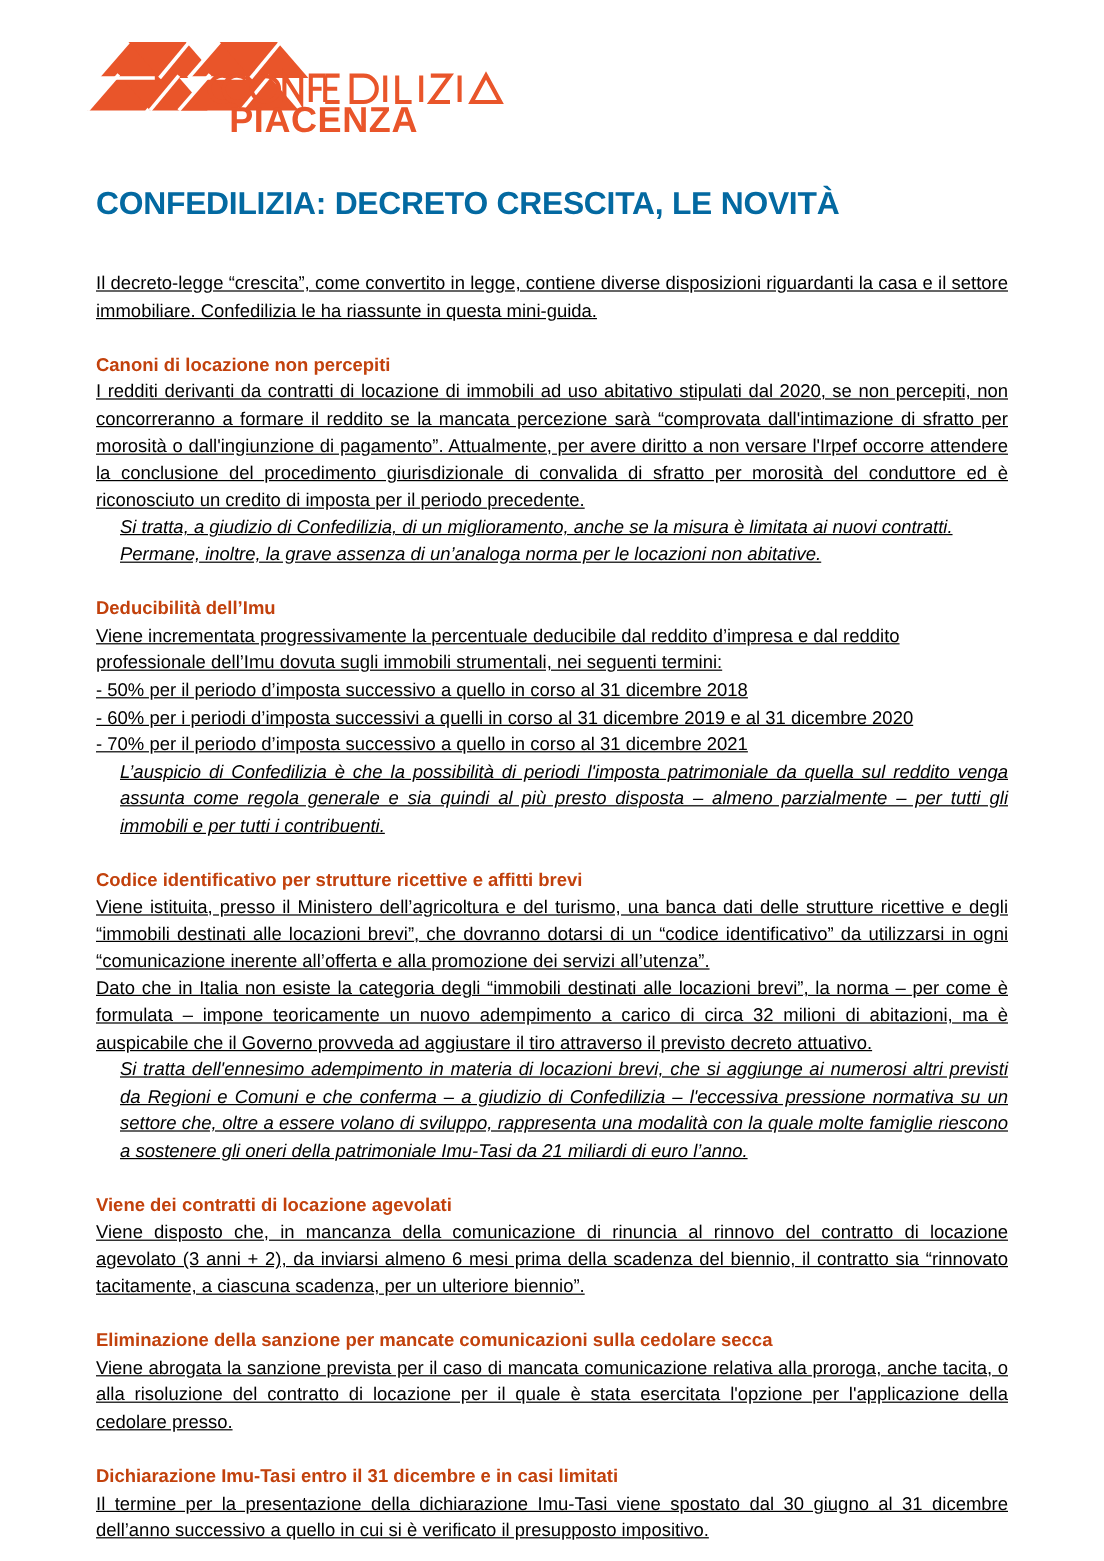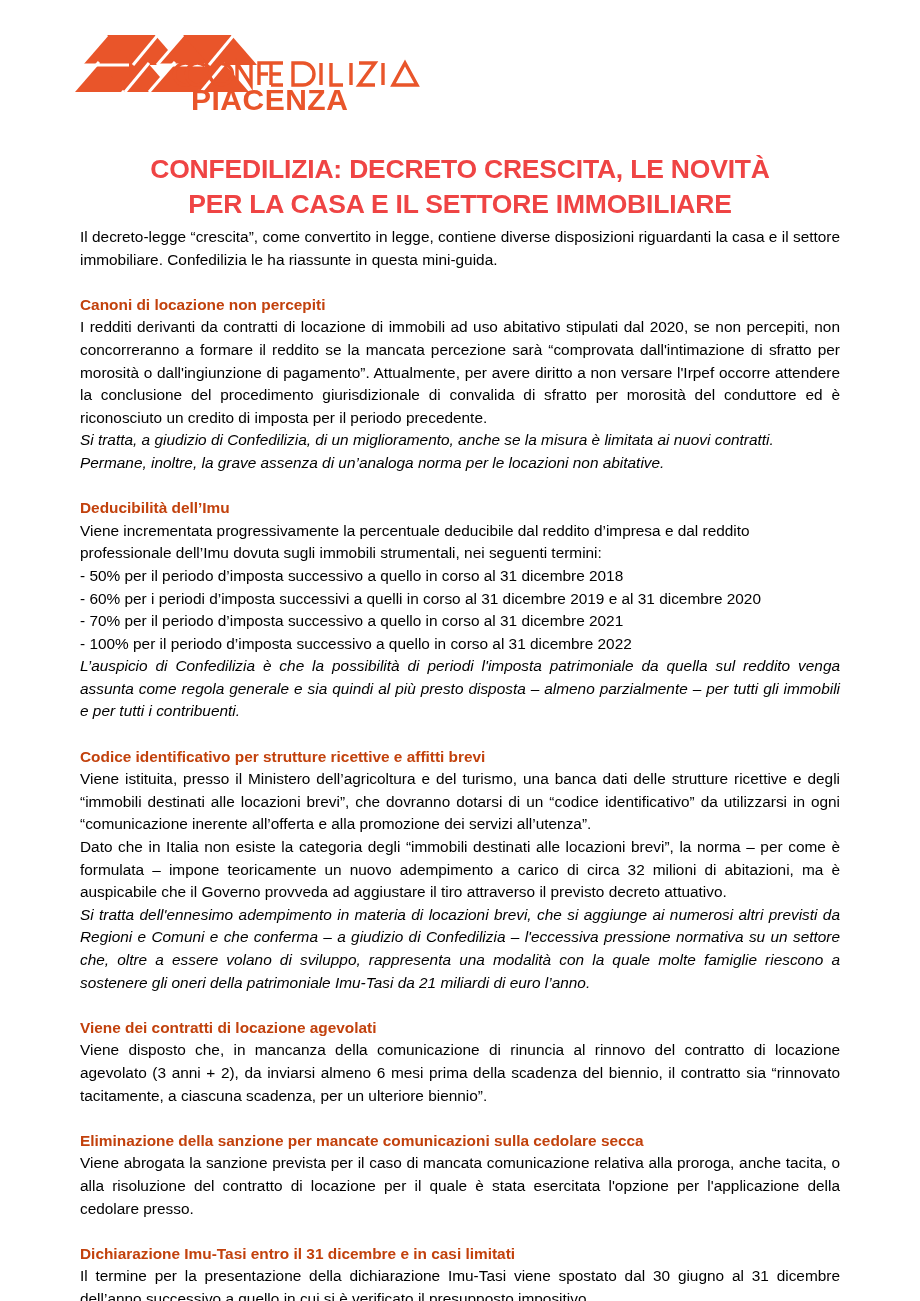--- a/index.html
+++ b/index.html
@@ -33,53 +33,54 @@
     height: 95px;
   }
   .logo-svg { display: block; }
 
   
   .doc-title {
     position: absolute;
     left: 80px;
     top: 134px;
     width: 760px;
-    text-align: center;
     font-family: "Liberation Sans", sans-serif;
     font-weight: bold;
     font-size: 26.5px;
     line-height: 35px;
     letter-spacing: -0.2px;
-    color: #ef4444;
+    color: #0369a1;
   }
   .doc-title .tl { display: block; white-space: nowrap; }
 
   
   .content {
     position: absolute;
     left: 80px;
     top: 226px;
     width: 760px;
   }
   p, h2 {
     margin: 0;
     padding: 0;
   }
   .para {
     font-size: 15.4px;
     line-height: 22.6px;
     text-align: justify;
     text-justify: inter-word;
     color: #000;
+    text-decoration: underline;
   }
   .para.ragged {
     text-align: left;
   }
   .para.italic {
     font-style: italic;
+    margin-left: 20px;
   }
   .sec-head {
     font-size: 15.4px;
     line-height: 22.6px;
     font-weight: bold;
     text-align: left;
     color: #c2410c;
   }
   .gap {
     height: 22.6px;
@@ -144,41 +145,39 @@
 
         <path d="M 360 45 L 372 67 L 348 67 Z"></path>
       </g>
 
       <text x="146" y="92" font-family="Liberation Sans, sans-serif" font-size="30" font-weight="bold" fill="#E9552A" letter-spacing="0.5">PIACENZA</text>
     </svg>
   </div>
 
   <h1 class="doc-title">
     <span class="tl">CONFEDILIZIA: DECRETO CRESCITA, LE NOVITÀ</span>
-    <span class="tl">PER LA CASA E IL SETTORE IMMOBILIARE</span>
   </h1>
 
   <div class="content">
 
     <p class="para">Il decreto-legge “crescita”, come convertito in legge, contiene diverse disposizioni riguardanti la casa e il settore immobiliare. Confedilizia le ha riassunte in questa mini-guida.</p>
 
     <div class="gap"></div>
 
     <h2 class="sec-head">Canoni di locazione non percepiti</h2>
     <p class="para">I redditi derivanti da contratti di locazione di immobili ad uso abitativo stipulati dal 2020, se non percepiti, non concorreranno a formare il reddito se la mancata percezione sarà “comprovata dall'intimazione di sfratto per morosità o dall'ingiunzione di pagamento”. Attualmente, per avere diritto a non versare l'Irpef occorre attendere la conclusione del procedimento giurisdizionale di convalida di sfratto per morosità del conduttore ed è riconosciuto un credito di imposta per il periodo precedente.</p>
     <p class="para italic ragged">Si tratta, a giudizio di Confedilizia, di un miglioramento, anche se la misura è limitata ai nuovi contratti. Permane, inoltre, la grave assenza di un’analoga norma per le locazioni non abitative.</p>
 
     <div class="gap"></div>
 
     <h2 class="sec-head">Deducibilità dell’Imu</h2>
     <p class="para ragged">Viene incrementata progressivamente la percentuale deducibile dal reddito d’impresa e dal reddito professionale dell’Imu dovuta sugli immobili strumentali, nei seguenti termini:</p>
     <p class="para ragged">- 50% per il periodo d’imposta successivo a quello in corso al 31 dicembre 2018</p>
     <p class="para">- 60% per i periodi d’imposta successivi a quelli in corso al 31 dicembre 2019 e al 31 dicembre 2020</p>
     <p class="para ragged">- 70% per il periodo d’imposta successivo a quello in corso al 31 dicembre 2021</p>
-    <p class="para ragged">- 100% per il periodo d’imposta successivo a quello in corso al 31 dicembre 2022</p>
     <p class="para italic">L’auspicio di Confedilizia è che la possibilità di periodi l'imposta patrimoniale da quella sul reddito venga assunta come regola generale e sia quindi al più presto disposta – almeno parzialmente – per tutti gli immobili e per tutti i contribuenti.</p>
 
     <div class="gap"></div>
 
     <h2 class="sec-head">Codice identificativo per strutture ricettive e affitti brevi</h2>
     <p class="para">Viene istituita, presso il Ministero dell’agricoltura e del turismo, una banca dati delle strutture ricettive e degli “immobili destinati alle locazioni brevi”, che dovranno dotarsi di un “codice identificativo” da utilizzarsi in ogni “comunicazione inerente all’offerta e alla promozione dei servizi all’utenza”.</p>
     <p class="para">Dato che in Italia non esiste la categoria degli “immobili destinati alle locazioni brevi”, la norma – per come è formulata – impone teoricamente un nuovo adempimento a carico di circa 32 milioni di abitazioni, ma è auspicabile che il Governo provveda ad aggiustare il tiro attraverso il previsto decreto attuativo.</p>
     <p class="para italic">Si tratta dell'ennesimo adempimento in materia di locazioni brevi, che si aggiunge ai numerosi altri previsti da Regioni e Comuni e che conferma – a giudizio di Confedilizia – l'eccessiva pressione normativa su un settore che, oltre a essere volano di sviluppo, rappresenta una modalità con la quale molte famiglie riescono a sostenere gli oneri della patrimoniale Imu-Tasi da 21 miliardi di euro l’anno.</p>
 
     <div class="gap"></div>

